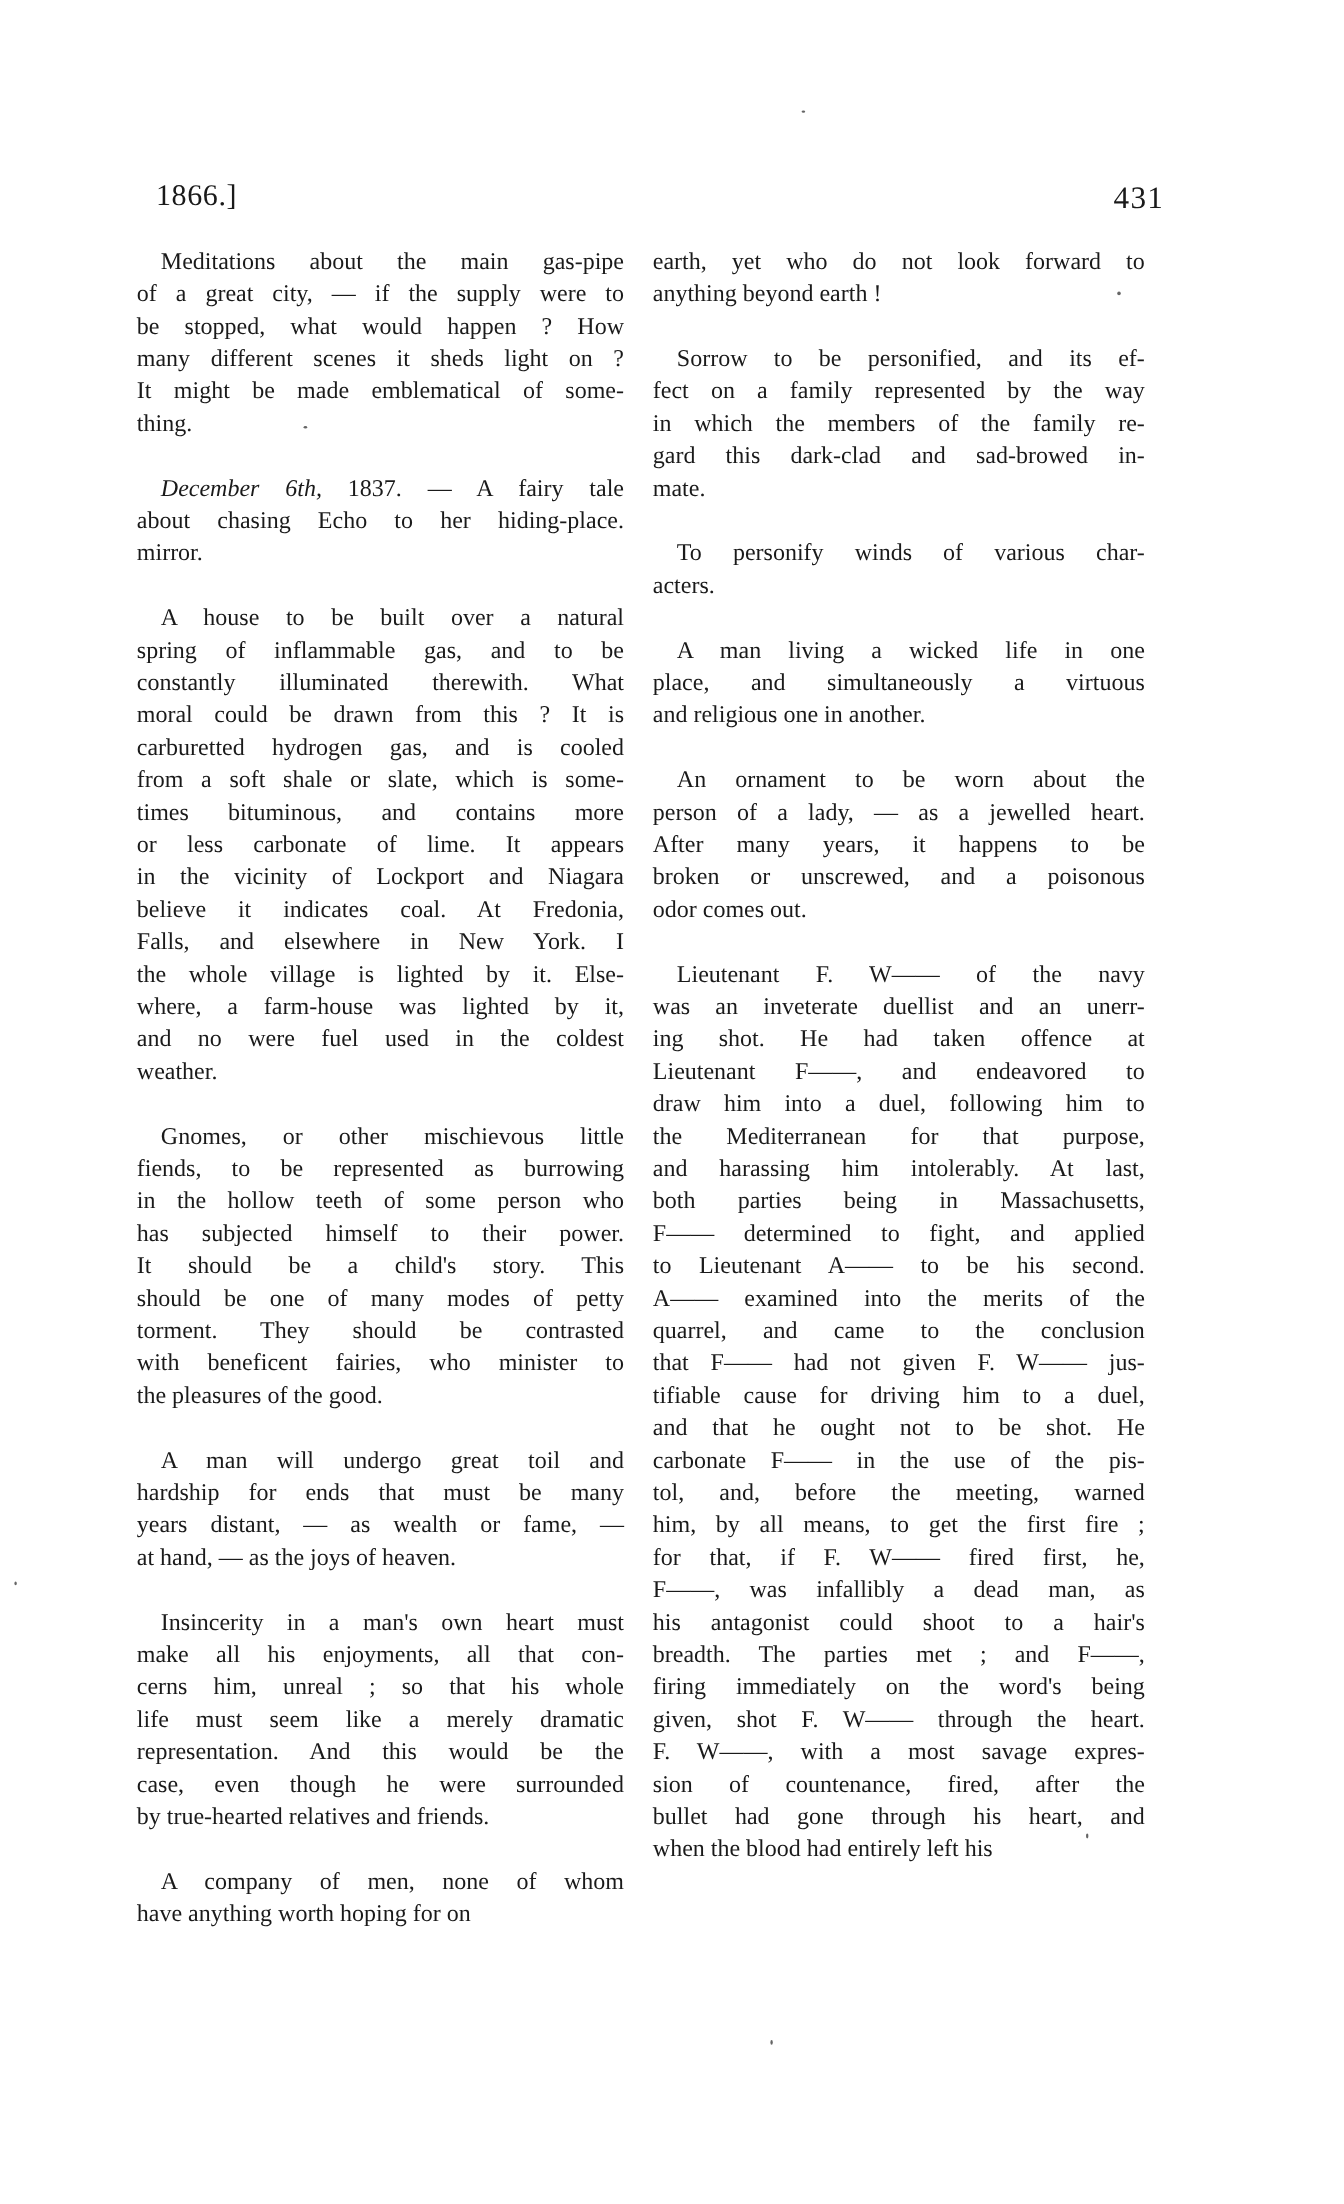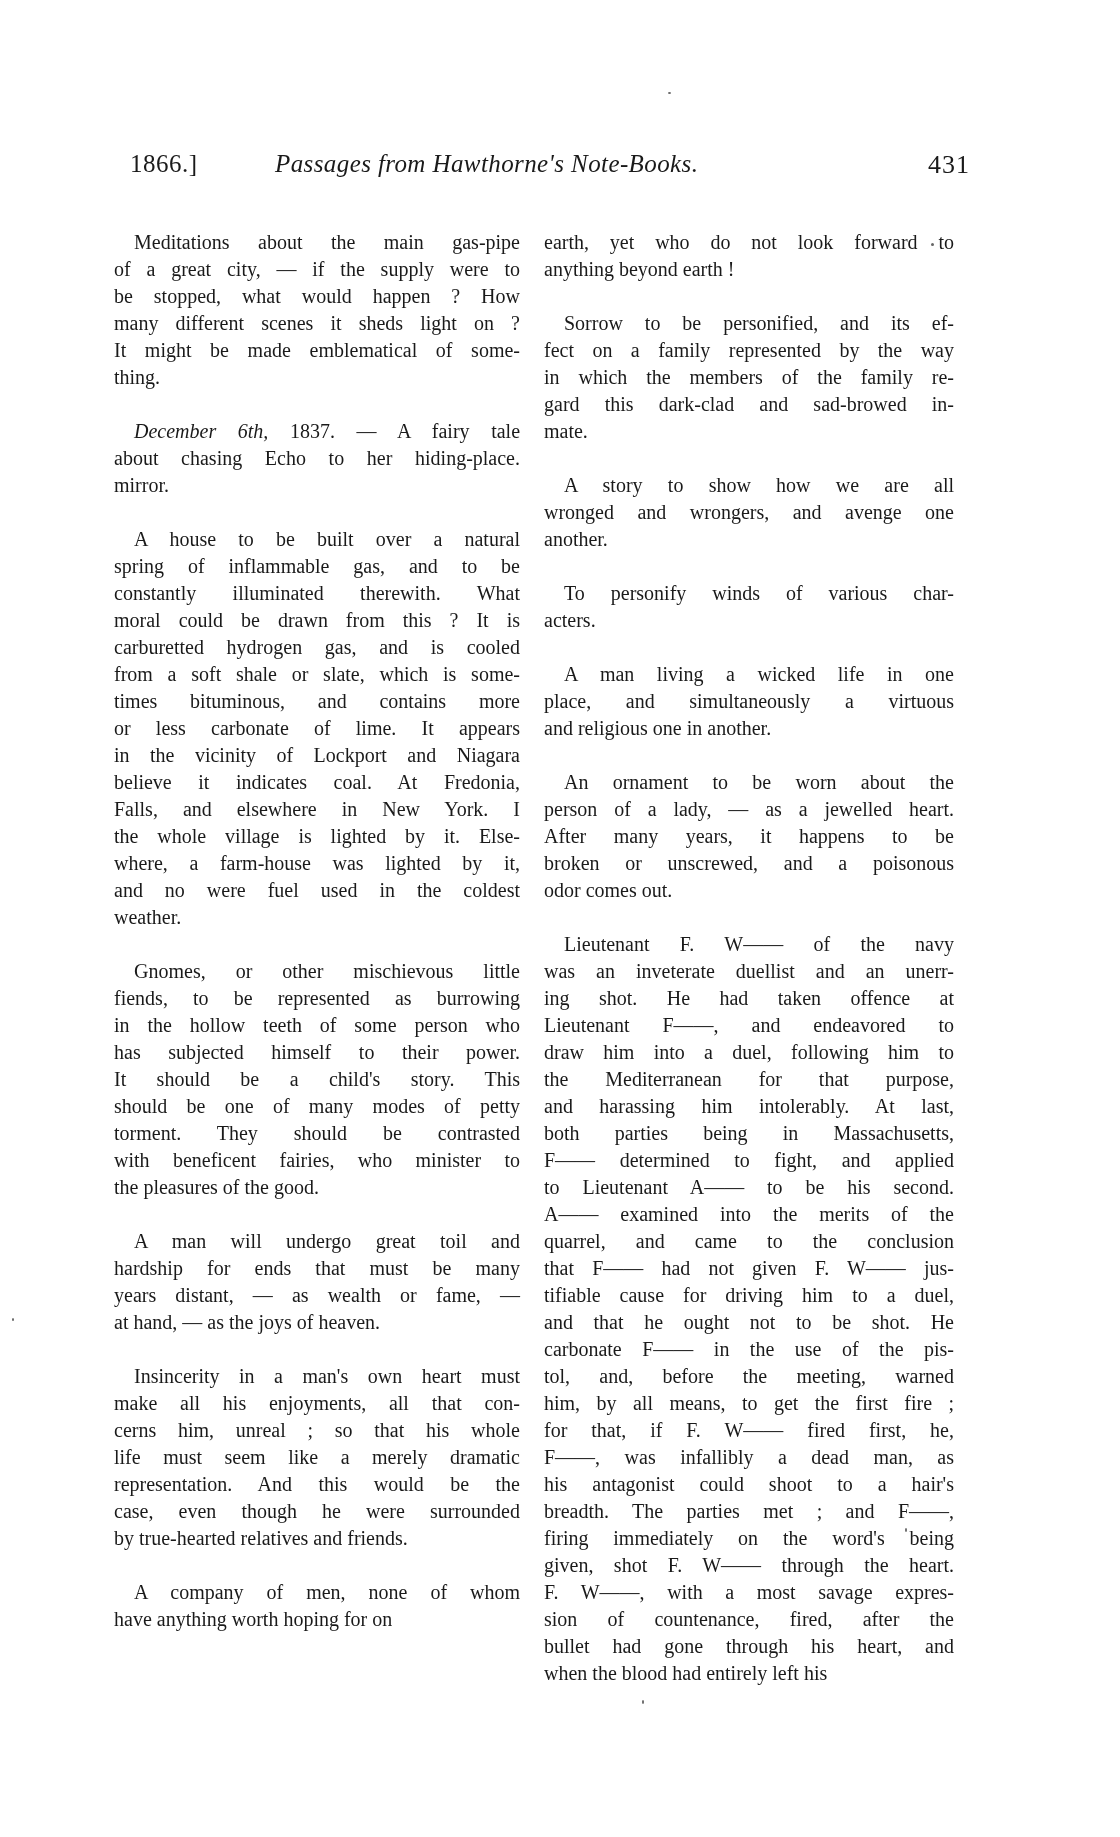--- a/index.html
+++ b/index.html
@@ -2,36 +2,35 @@
 <html><head>
 <meta charset="utf-8">
 <style>
   html, body { margin: 0; padding: 0; background: #ffffff; }
   body { width: 1120px; height: 1837px; position: relative; overflow: hidden;
          font-family: "Liberation Serif", "DejaVu Serif", serif; color: #1a1a1a; }
   .header { position: absolute; top: 150px; left: 130px; width: 840px; height: 40px; }
   .hdr-year { position: absolute; left: 0; top: 0; font-size: 25px; letter-spacing: 0.5px; }
   .hdr-title { position: absolute; left: 145px; top: 0; font-size: 25px; font-style: italic; letter-spacing: 0.4px; }
   .hdr-page { position: absolute; right: 0; top: 0; font-size: 26px; letter-spacing: 1px; }
-  .col { position: absolute; top: 205px; width: 400px; font-size: 20px; line-height: 27px; margin-top: 24px; }
+  .col { position: absolute; top: 205px; width: 400px; font-size: 20px; line-height: 27px; }
   .col-left { left: 114px; width: 406px; }
   .col-right { left: 544px; width: 410px; }
   .para { margin: 0 0 27px 0; text-align: justify; text-indent: 0; }
   .para .line { display: block; text-align: justify; text-align-last: justify; white-space: nowrap; overflow: visible; }
   .para .line.last { text-align-last: left; }
   .para .line.first { text-indent: 20px; }
   .it { font-style: italic; }
   .speck { position: absolute; background: #666; border-radius: 50%; }
 </style>
 </head>
 <body>
 
 <div class="header">
   <span class="hdr-year">1866.]</span>
-  <span class="hdr-title">Passages from Hawthorne's Note-Books.</span>
   <span class="hdr-page">431</span>
 </div>
 
 <div class="col col-left" id="col-left">
     <div class="para">
       <span class="line first">Meditations about the main gas-pipe</span>
       <span class="line">of a great city, — if the supply were to</span>
       <span class="line">be stopped, what would happen ?  How</span>
       <span class="line">many different scenes it sheds light on ?</span>
       <span class="line">It might be made emblematical of some-</span>
@@ -96,25 +95,20 @@
       <span class="line last">anything beyond earth !</span>
     </div>
     <div class="para">
       <span class="line first">Sorrow to be personified, and its ef-</span>
       <span class="line">fect on a family represented by the way</span>
       <span class="line">in which the members of the family re-</span>
       <span class="line">gard this dark-clad and sad-browed in-</span>
       <span class="line last">mate.</span>
     </div>
     <div class="para">
-      <span class="line first">A story to show how we are all</span>
-      <span class="line">wronged and wrongers, and avenge one</span>
-      <span class="line last">another.</span>
-    </div>
-    <div class="para">
       <span class="line first">To personify winds of various char-</span>
       <span class="line last">acters.</span>
     </div>
     <div class="para">
       <span class="line first">A man living a wicked life in one</span>
       <span class="line">place, and simultaneously a virtuous</span>
       <span class="line last">and religious one in another.</span>
     </div>
     <div class="para">
       <span class="line first">An ornament to be worn about the</span>

